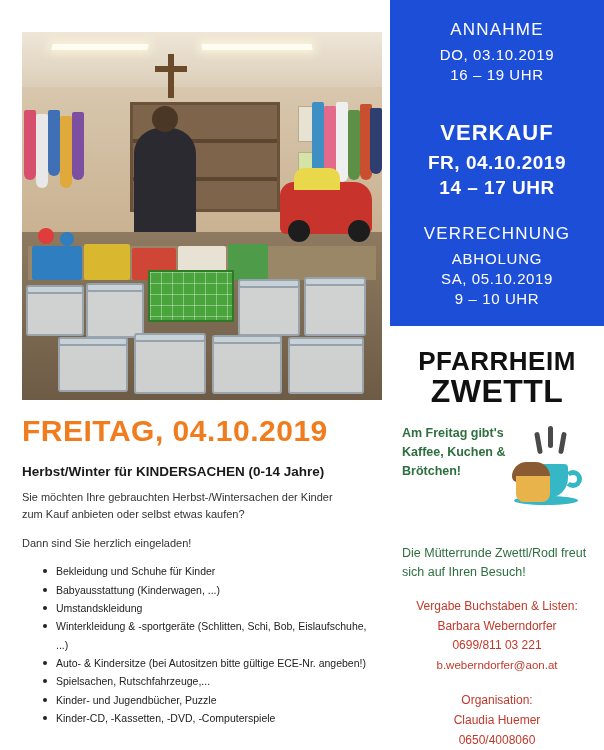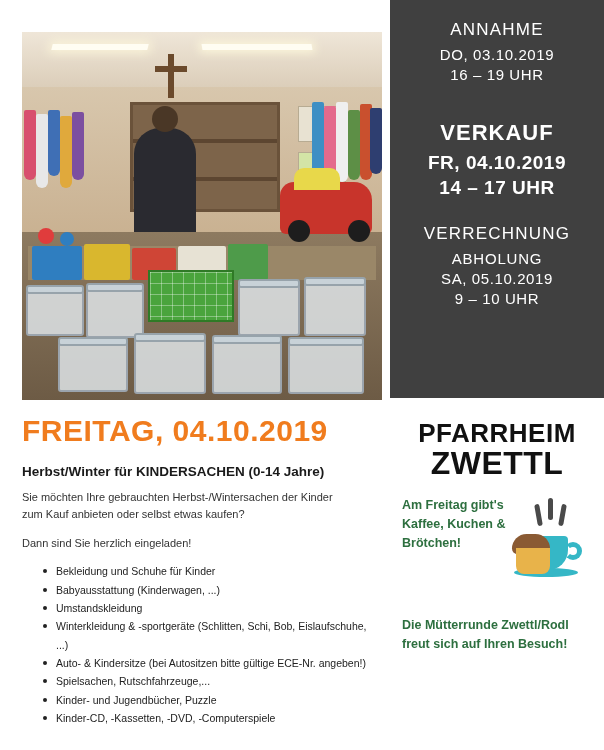--- a/index.html
+++ b/index.html
@@ -183,21 +183,21 @@
   }
 
   
   .right-col {
     width: 214px;
     height: 750px;
     display: flex;
     flex-direction: column;
   }
   .teal-panel {
-    background: #404040;
+    background: #1d4ed8;
     color: #ffffff;
     text-align: center;
     padding: 14px 8px 16px 8px;
     height: 398px;
   }
   .tp-head {
     font-size: 17px;
     letter-spacing: 1.2px;
     margin: 6px 0 6px 0;
   }
@@ -280,21 +280,21 @@
     background: #e8b34a; border-radius: 0 0 8px 8px;
   }
   .muffin-top {
     position: absolute; left: -2px; top: 38px; width: 38px; height: 20px;
     background: #8a5a33; border-radius: 16px 16px 6px 6px;
   }
   .mutter {
     margin: 10px 12px 0 12px;
     font-size: 12.5px;
     line-height: 1.55;
-    font-weight: bold;
+    font-weight: normal;
     color: #2d6f3f;
   }
   .contact {
     margin: 14px 8px 0 8px;
     text-align: center;
     color: #c0392b;
     font-size: 12px;
     line-height: 1.65;
   }
   .contact .sep { height: 12px; }
@@ -434,15 +434,26 @@
         <span class="cup-handle"></span>
         <span class="cup"></span>
         <span class="cup-saucer"></span>
         <span class="muffin-top"></span>
         <span class="muffin"></span>
       </div>
     </div>
 
     <div class="mutter">Die Mütterrunde Zwettl/Rodl freut sich auf Ihren Besuch!</div>
 
+    <div class="contact">
+      <div>Vergabe Buchstaben &amp; Listen:</div>
+      <div>Barbara Weberndorfer</div>
+      <div>0699/811 03 221</div>
+      <div class="mail">b.weberndorfer@aon.at</div>
+      <div class="sep"></div>
+      <div class="org-head">Organisation:</div>
+      <div>Claudia Huemer</div>
+      <div>0650/4008060</div>
+
+    </div>
 
   </div>
 </div>
 
 </body></html>

